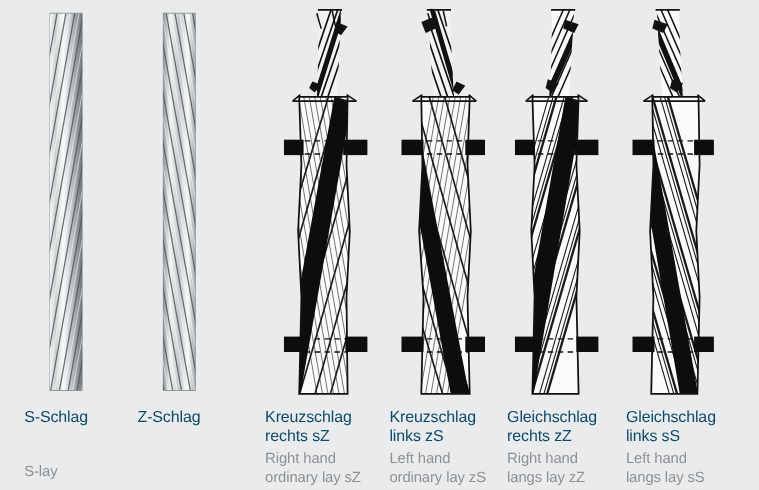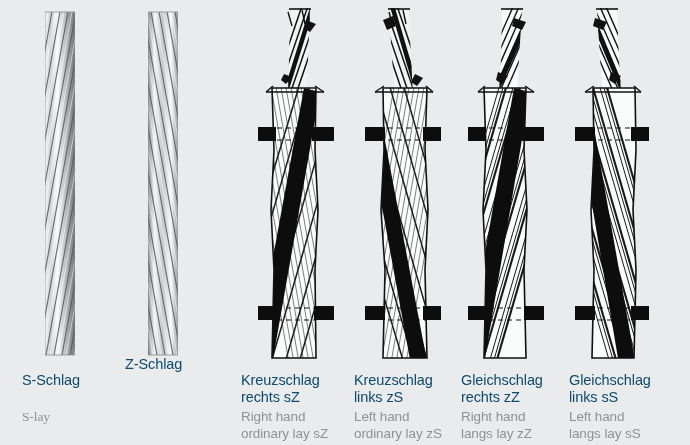--- a/index.html
+++ b/index.html
@@ -48,21 +48,21 @@
     white-space: pre-line;
   }
   .cap-en {
     color: #8e9194;
     font-size: 13.5px;
     line-height: 16.5px;
     letter-spacing: -0.1px;
     white-space: pre-line;
     margin-top: 3px;
   }
-  .cap-simple .cap-en { margin-top: 20px; font-family: Liberation Serif, serif; }
+  .cap-simple .cap-en { margin-top: 32px; }
 </style>
 </head>
 <body>
 
 <div id="page-root">
 
   <div class="rope-col" style="left:45px; width:30px;">
     <svg class="rope-art" viewBox="0 0 30 365" preserveAspectRatio="none">
       <defs>
         <linearGradient id="gS" x1="0" y1="0" x2="1" y2="0">
@@ -475,21 +475,21 @@
       <rect x="2" y="306" width="20" height="14" fill="#0d0d0d"></rect>
       <rect x="58" y="306" width="18" height="14" fill="#0d0d0d"></rect>
     </svg>
   </div>
 
   <div class="caption cap-simple" style="left:22px; top:372px; width:95px;">
     <div class="cap-de">S-Schlag</div>
     <div class="cap-en">S-lay</div>
   </div>
 
-  <div class="caption cap-simple" style="left:125px; top:356px; width:95px;">
+  <div class="caption cap-simple" style="left:125px; top:372px; width:95px;">
     <div class="cap-de">Z-Schlag</div>
   </div>
 
   <div class="caption" style="left:241px; top:372px; width:105px;">
     <div class="cap-de">Kreuzschlag
 rechts sZ</div>
     <div class="cap-en">Right hand
 ordinary lay sZ</div>
   </div>
 

